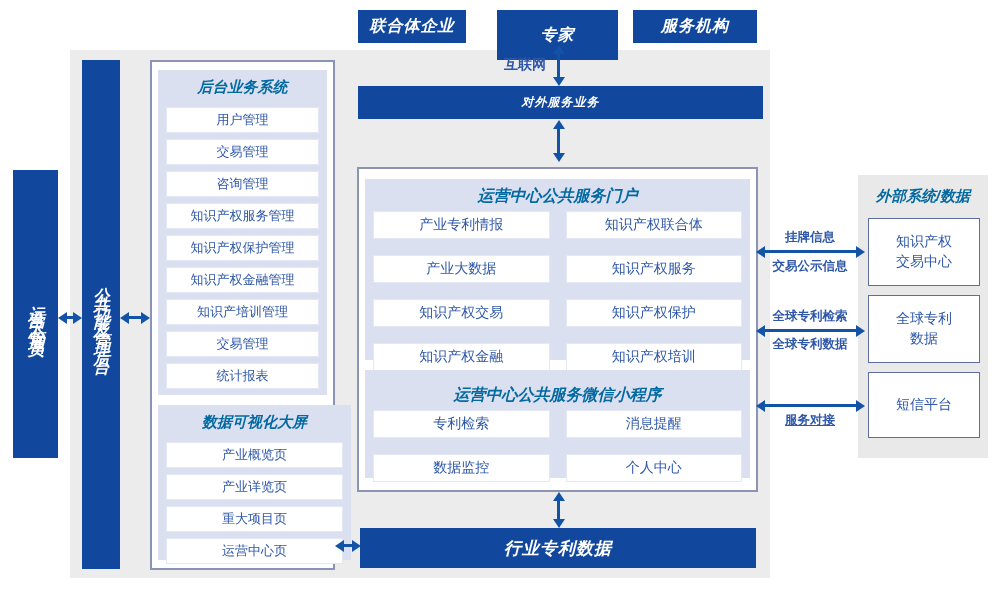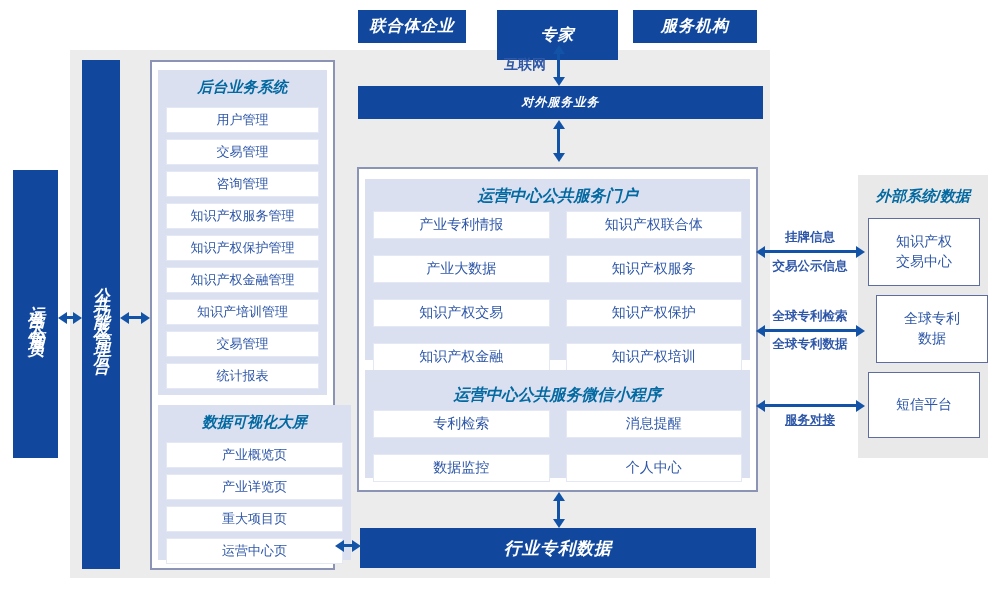--- a/index.html
+++ b/index.html
@@ -146,21 +146,21 @@
   <div class="v-arrow" style="left:557px;top:501px;height:18px;"></div>
 
   <div class="abs bluebox" style="left:360px;top:528px;width:396px;height:40px;font-size:17px;">行业专利数据</div>
   <div class="h-arrow" style="left:344px;top:544px;width:8px;"></div>
 
   <div class="abs rpanel" style="left:858px;top:175px;width:130px;height:283px;">
     <span class="subtitle" style="font-size:15px;padding-top:12px;">外部系统/数据</span>
   </div>
   <div class="abs rbox" style="left:868px;top:218px;width:112px;height:68px;">知识产权
 交易中心</div>
-  <div class="abs rbox" style="left:868px;top:295px;width:112px;height:68px;margin-left:8px;">全球专利
+  <div class="abs rbox" style="left:868px;top:295px;width:112px;height:68px;">全球专利
 数据</div>
   <div class="abs rbox" style="left:868px;top:372px;width:112px;height:66px;">短信平台</div>
 
   <div class="h-arrow" style="left:765px;top:250px;width:91px;"></div>
   <div class="linklabel" style="left:760px;top:229px;width:100px;">挂牌信息</div>
   <div class="linklabel" style="left:754px;top:258px;width:112px;">交易公示信息</div>
 
   <div class="h-arrow" style="left:765px;top:329px;width:91px;"></div>
   <div class="linklabel" style="left:756px;top:308px;width:108px;">全球专利检索</div>
   <div class="linklabel" style="left:756px;top:336px;width:108px;">全球专利数据</div>

